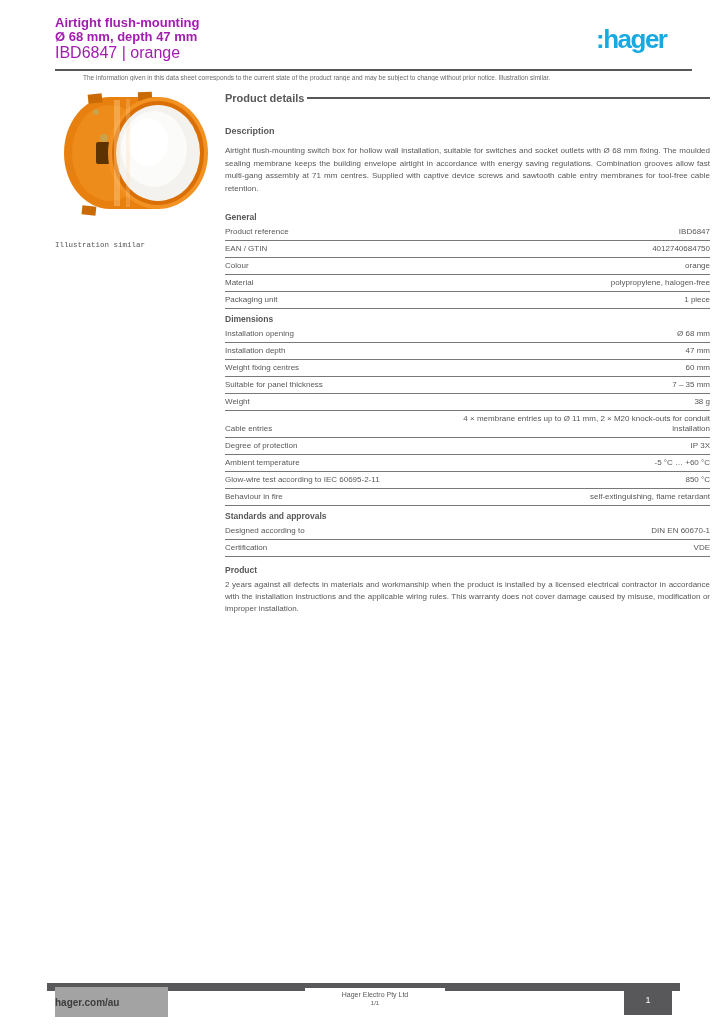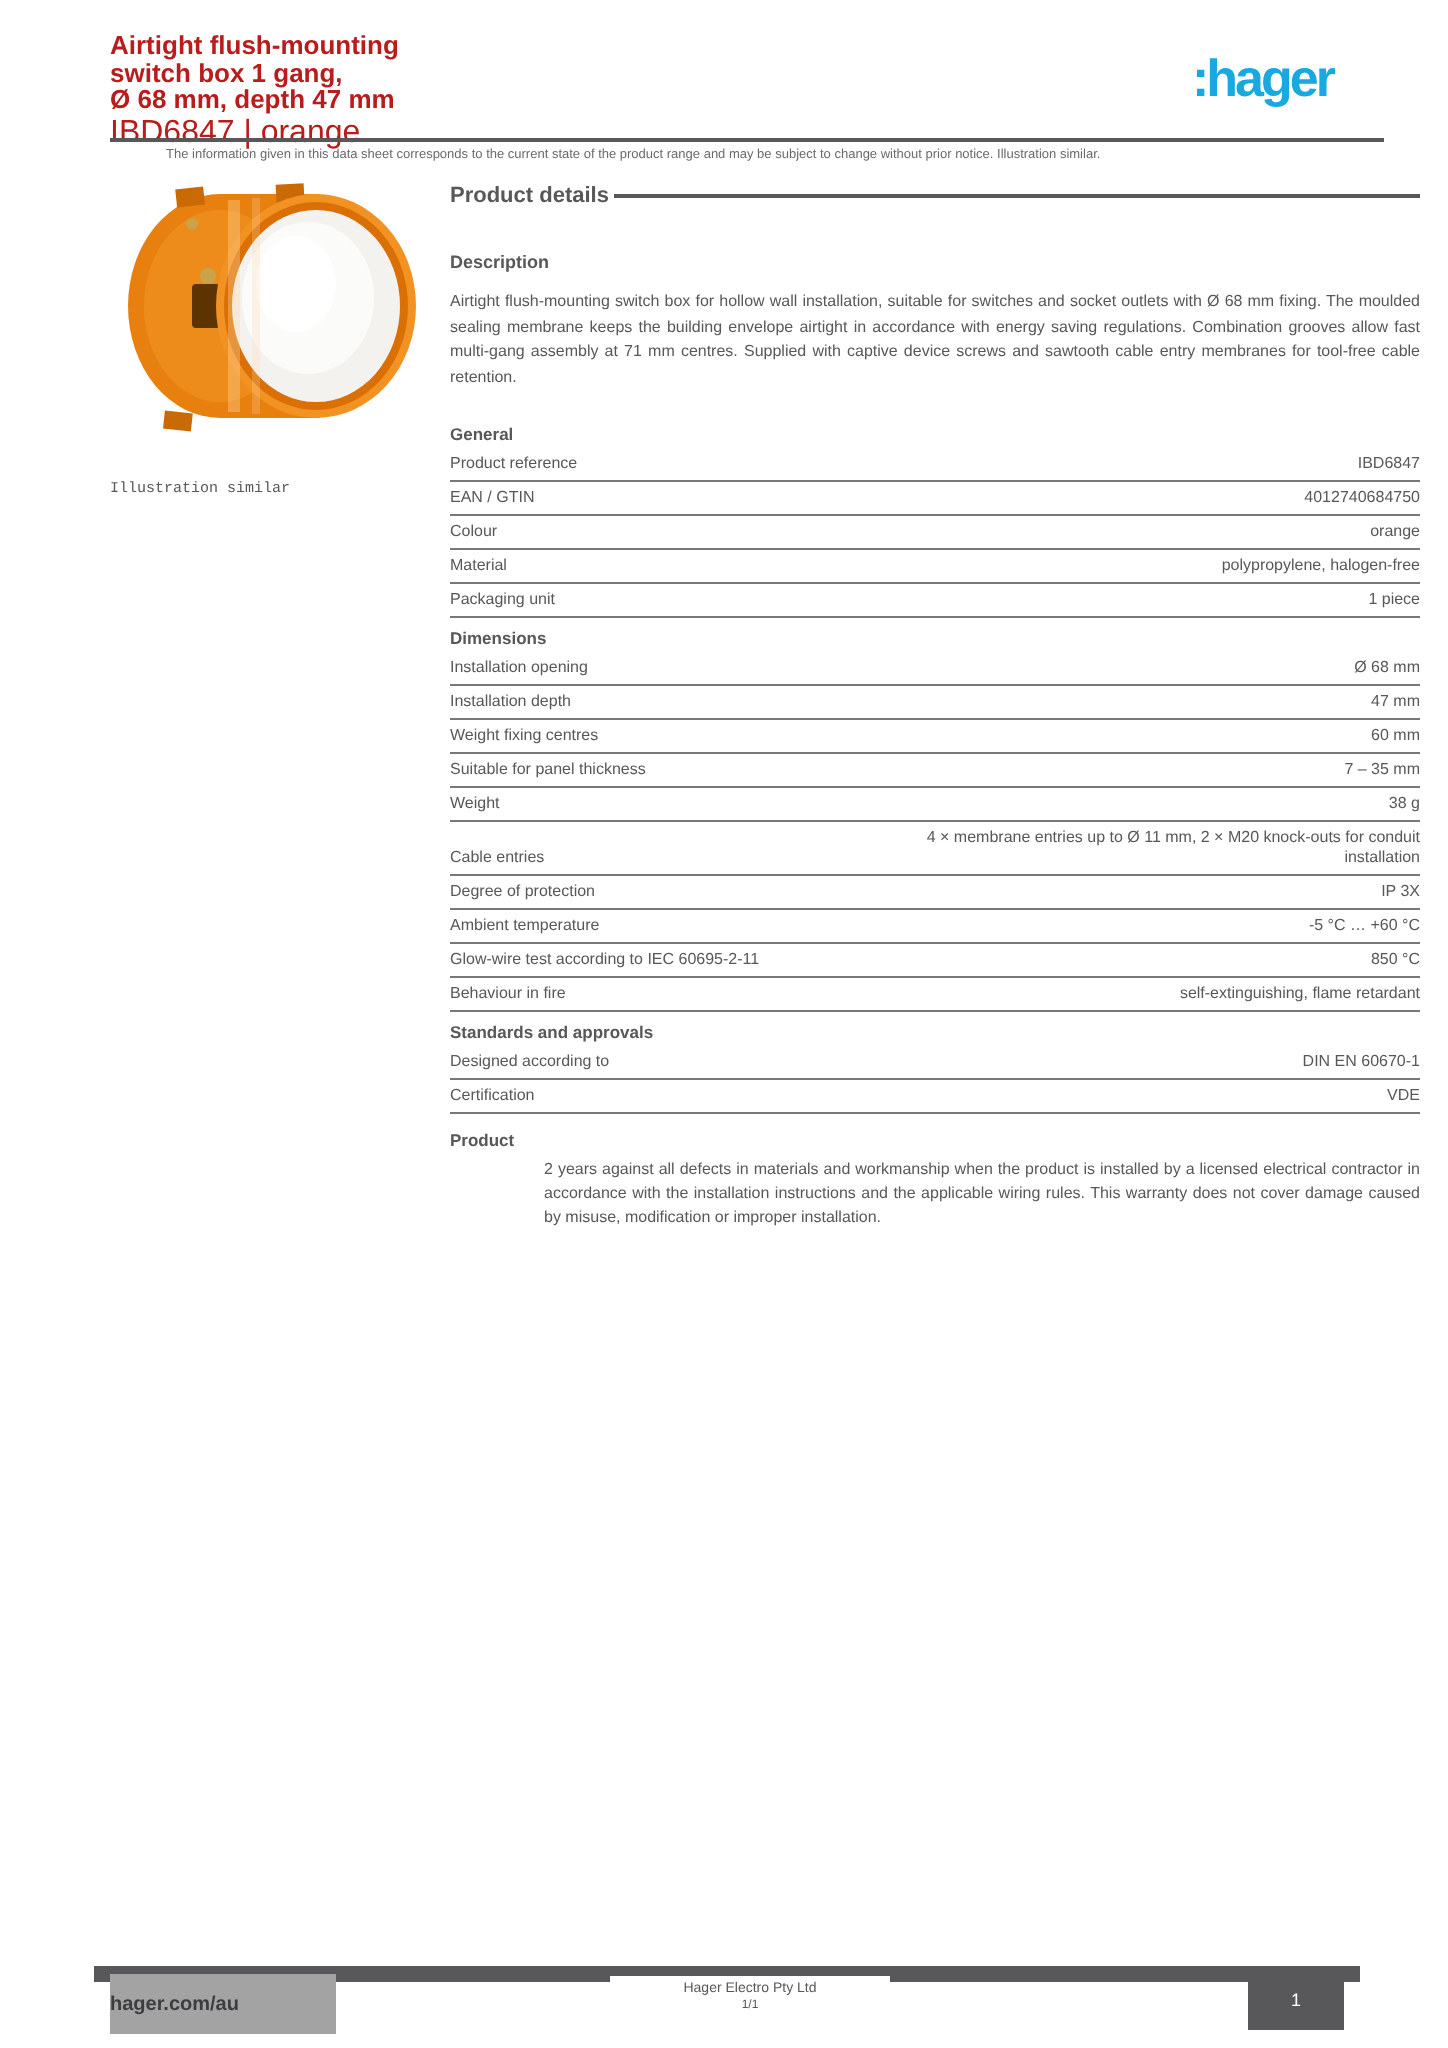--- a/index.html
+++ b/index.html
@@ -2,21 +2,21 @@
 <html><head>
 <meta charset="utf-8">
 <style>
   html,body{margin:0;padding:0;background:#ffffff;}
   .page{
     position:relative;width:724px;height:1024px;background:#ffffff;
     font-family:"Liberation Sans", sans-serif;color:#58585a;overflow:hidden;
   }
   
   .header-title{position:absolute;left:55px;top:16px;width:230px;
-    font-size:13px;font-weight:bold;line-height:13.5px;color:#b91c1c;}
+    font-size:13px;font-weight:bold;line-height:13.5px;color:#a21caf;}
   .header-subtitle{font-size:16px;font-weight:normal;margin-top:3px;}
   .logo{position:absolute;left:596px;top:26px;font-size:26px;font-weight:bold;
     color:#18a9e0;letter-spacing:-1.5px;line-height:26px;}
   .header-rule{position:absolute;left:55px;top:69px;width:637px;height:2px;background:#58585a;}
   .fine-print{position:absolute;left:83px;top:74px;width:585px;font-size:6.5px;
     color:#6a6a6c;white-space:nowrap;overflow:hidden;}
   
   .product-image{position:absolute;left:60px;top:90px;width:150px;height:130px;}
   .image-caption{position:absolute;left:55px;top:241px;font-size:7.5px;color:#58585a;font-family:Liberation Mono, monospace;}
   
@@ -26,39 +26,38 @@
   .section-title-rule{flex:1;height:2px;background:#58585a;}
   .desc-heading{margin-top:22px;font-size:9px;font-weight:bold;}
   .desc-text{margin-top:9px;font-size:8px;line-height:12.5px;text-align:justify;color:#58585a;}
   .spec-table{margin-top:12px;}
   .spec-section-heading{font-size:8.5px;font-weight:bold;padding:5px 0 2px 0;}
   .spec-row{display:flex;justify-content:space-between;align-items:flex-end;gap:12px;
     border-bottom:1px solid #77787a;padding:3px 0;font-size:8px;line-height:10px;}
   .spec-label{flex:1;}
   .spec-value{text-align:right;max-width:58%;}
   .warranty-heading{margin-top:8px;font-size:8.5px;font-weight:bold;}
-  .warranty-text{margin-top:4px;font-size:8px;line-height:12px;text-align:justify;margin-left:47px;}
+  .warranty-text{margin-top:4px;font-size:8px;line-height:12px;text-align:justify;}
   
   .footer-bar{position:absolute;left:47px;top:983px;width:633px;height:8px;background:#58585a;}
   .footer-site{position:absolute;left:55px;top:987px;width:113px;height:30px;background:#a3a3a3;
     display:flex;align-items:center;font-size:10px;color:#3d3d3f;font-weight:bold;}
   .footer-center{position:absolute;left:305px;top:988px;width:140px;background:#ffffff;
     text-align:center;font-size:7px;line-height:9px;color:#58585a;padding:2px 0;}
   .footer-center .small{font-size:6px;}
   .footer-pagebox{position:absolute;left:624px;top:985px;width:48px;height:30px;background:#58585a;
     color:#ffffff;display:flex;align-items:center;justify-content:center;font-size:9px;}
 </style>
 </head>
 <body>
 
 <div class="page">
 
   <div class="header-title">
     <div>Airtight flush-mounting</div>
-    <div>switch box 1 gang,</div>
     <div>Ø 68 mm, depth 47 mm</div>
     <div class="header-subtitle">IBD6847 | orange</div>
   </div>
   <div class="logo">:hager</div>
   <div class="header-rule"></div>
   <div class="fine-print">The information given in this data sheet corresponds to the current state of the product range and may be subject to change without prior notice. Illustration similar.</div>
 
   <div class="product-image">
     <svg width="150" height="130" viewBox="0 0 150 130">
 

